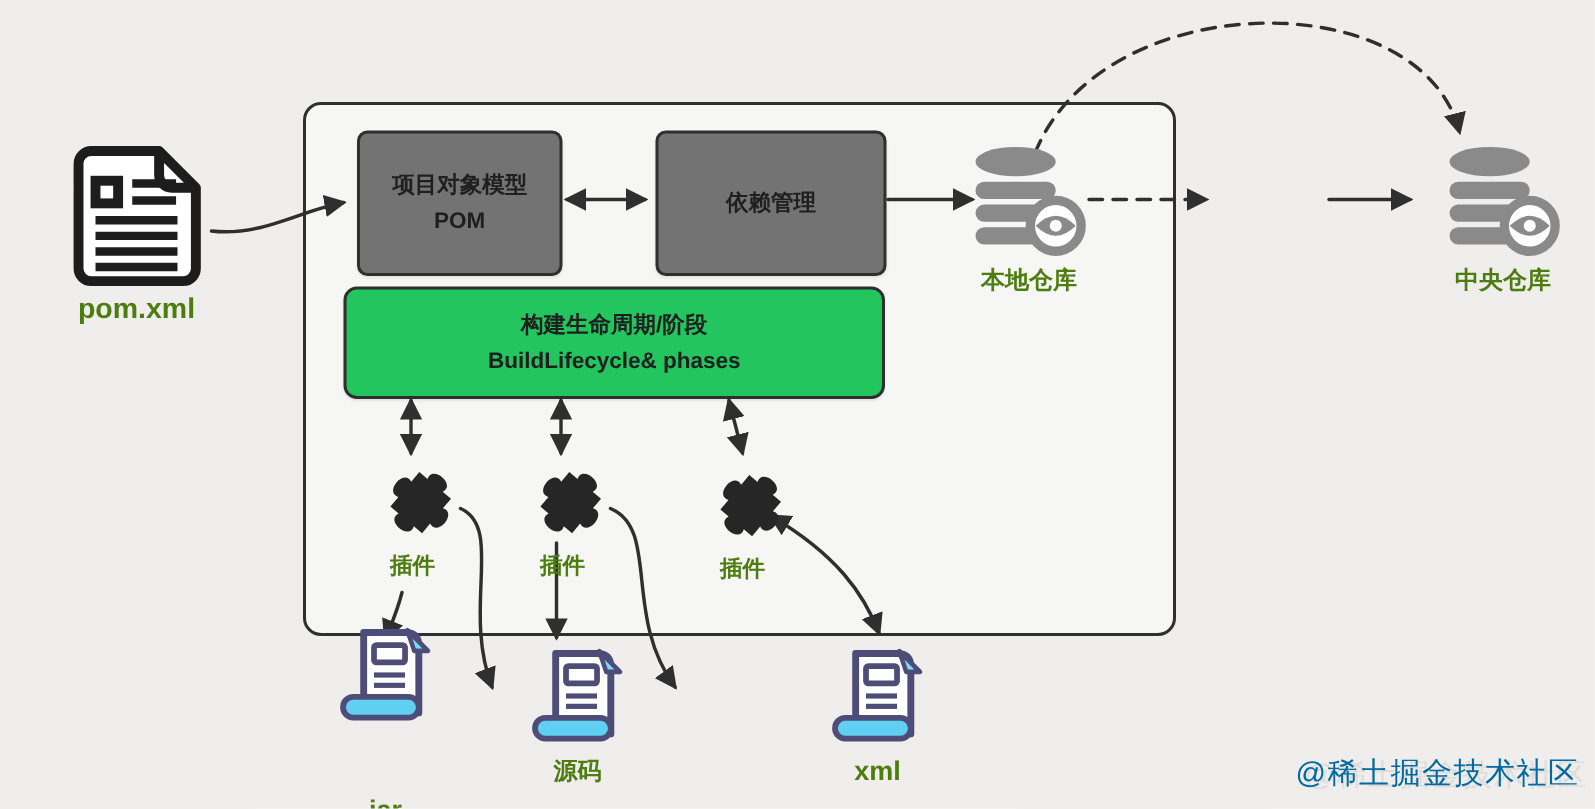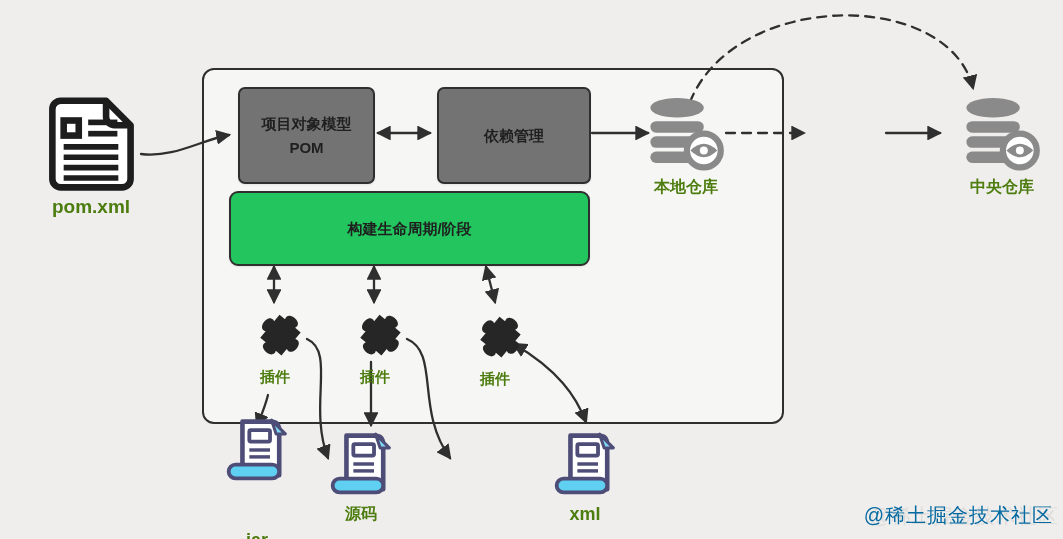--- a/index.html
+++ b/index.html
@@ -21,21 +21,21 @@
   .pomfile .icon-label{font-size:19px;margin-top:2px;}
   .repo-local{left:646px;top:96px;width:80px;}
   .repo-private{left:800px;top:96px;width:80px;}
   .repo-central{left:936px;top:96px;width:80px;margin-left:26px;}
   .plugin1{left:244px;top:306px;width:62px;}
   .plugin2{left:344px;top:306px;width:62px;}
   .plugin3{left:464px;top:308px;width:62px;}
   .plugin4{left:600px;top:302px;width:62px;}
   .plugin1 .icon-label,.plugin2 .icon-label,.plugin3 .icon-label,.plugin4 .icon-label{font-size:15px;margin-top:2px;}
   .artifact-jar{left:224px;top:414px;width:66px;gap:40px;}
-  .artifact-src{left:328px;top:428px;width:66px;}
+  .artifact-src{left:352px;top:428px;width:66px;}
   .artifact-war{left:452px;top:428px;width:66px;}
   .artifact-xml{left:552px;top:428px;width:66px;}
   .artifact-jar .icon-label,.artifact-war .icon-label,.artifact-xml .icon-label{font-size:18px;}
   .artifact-src .icon-label{font-size:16px;}
   .watermark{position:absolute;right:10px;bottom:10px;z-index:20;color:#0369a1;font-size:20px;
              letter-spacing:1px;text-shadow:6px 1px 0 rgba(190,190,190,0.35);}
 </style>
 </head>
 <body>
 
@@ -84,20 +84,21 @@
 
   <div class="box pom">
     <span>项目对象模型</span>
     <span>POM</span>
   </div>
   <div class="box dep">
     <span>依赖管理</span>
   </div>
   <div class="box lifecycle">
     <span>构建生命周期/阶段</span>
+    <span>BuildLifecycle&amp; phases</span>
   </div>
 
   <div class="icon-wrap repo-local">
     <svg width="82" height="77" viewBox="0 0 92 86">
       <g fill="#8A8A8A">
         <ellipse cx="36" cy="13" rx="30" ry="11"></ellipse>
         <rect x="6" y="28" width="60" height="13" rx="6.5"></rect>
         <rect x="6" y="45" width="60" height="13" rx="6.5"></rect>
         <rect x="6" y="62" width="60" height="13" rx="6.5"></rect>
       </g>

